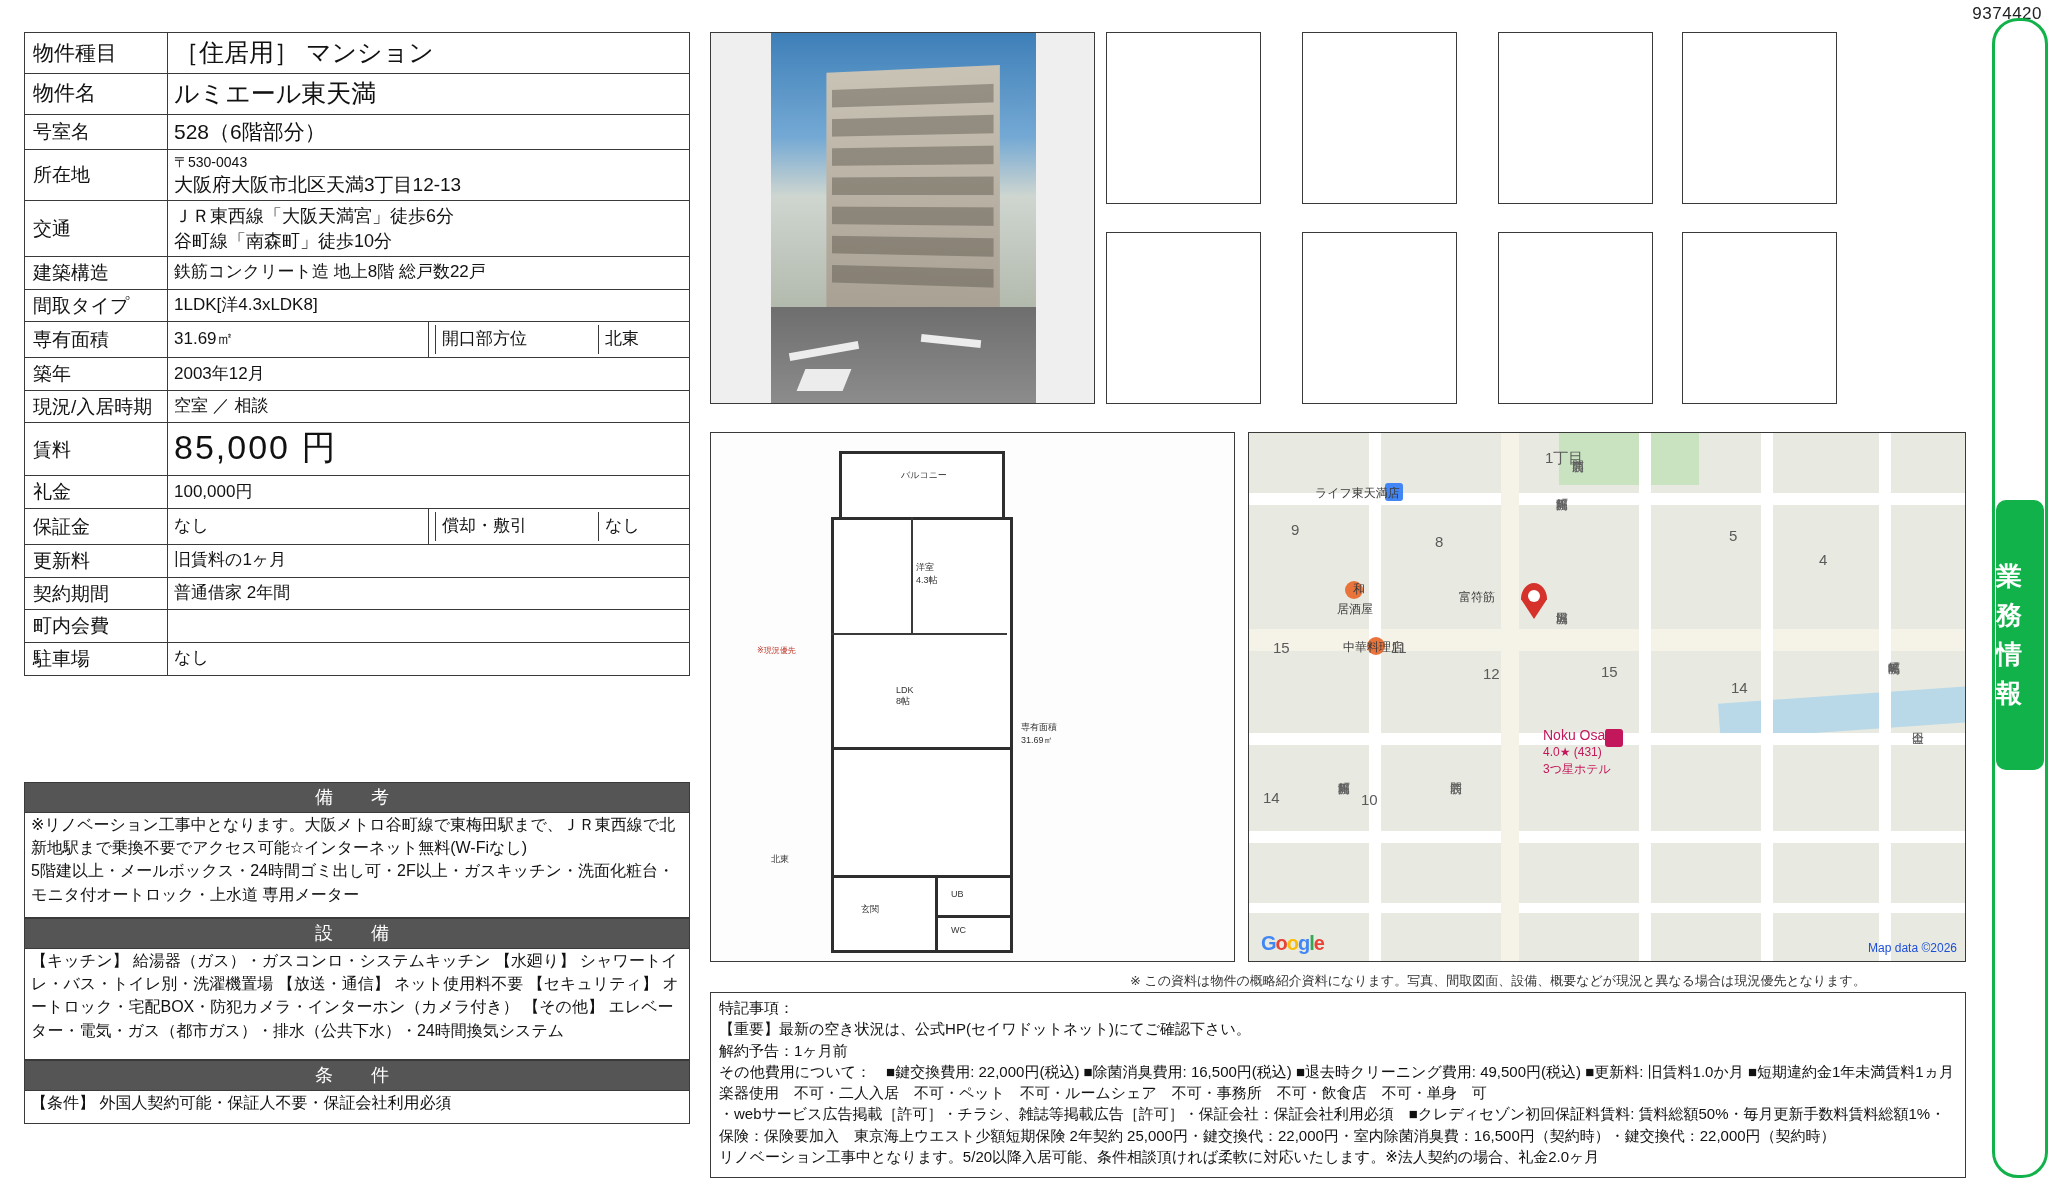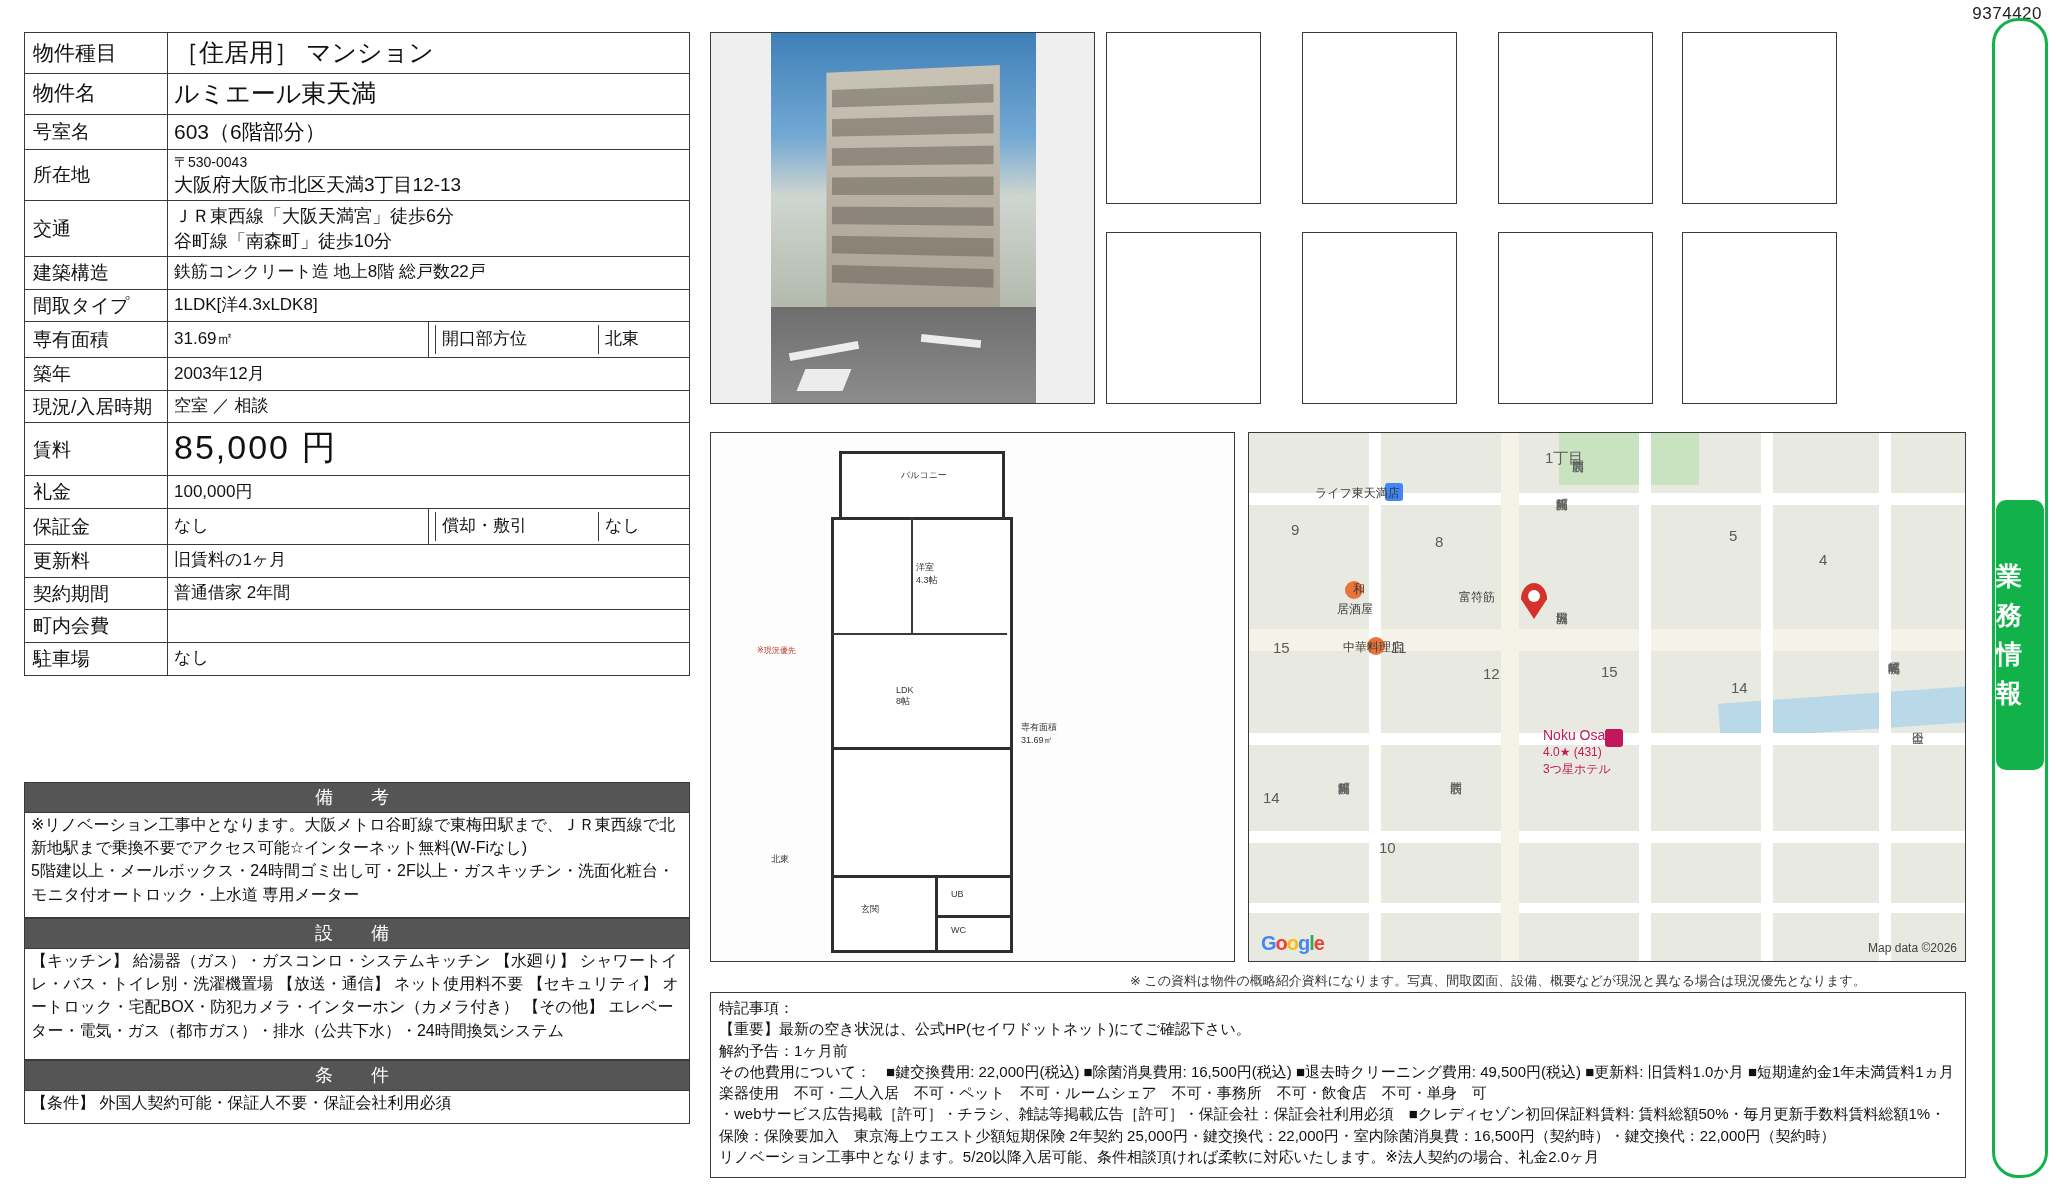--- a/index.html
+++ b/index.html
@@ -305,21 +305,21 @@
   .map .gwm span:nth-child(2){color:#EA4335}
   .map .gwm span:nth-child(3){color:#FBBC05}
   .map .gwm span:nth-child(4){color:#4285F4}
   .map .gwm span:nth-child(5){color:#34A853}
   .map .gwm span:nth-child(6){color:#EA4335}
   .map .attr {
     position: absolute;
     right: 8px;
     bottom: 6px;
     font-size: 12px;
-    color: #404040;
+    color: #1d4ed8;
   }
   .map .vert-label {
     position: absolute;
     writing-mode: vertical-rl;
     font-size: 12px;
     color: #5d5d5d;
   }
 
   
   .disclaimer {
@@ -363,21 +363,21 @@
         <tr>
       <td class="lbl big">物件種目</td>
       <td colspan="2" class="v-big">［住居用］ マンション</td>
     </tr>
     <tr>
       <td class="lbl big">物件名</td>
       <td colspan="2" class="v-big">ルミエール東天満</td>
     </tr>
     <tr>
       <td class="lbl">号室名</td>
-      <td colspan="2" class="v-mid">603（6階部分）</td>
+      <td colspan="2" class="v-mid">528（6階部分）</td>
     </tr>
     <tr>
       <td class="lbl">所在地</td>
       <td colspan="2">
         <span class="addr-zip">〒530-0043</span>
         <span class="addr-line">大阪府大阪市北区天満3丁目12-13</span>
       </td>
     </tr>
     <tr>
       <td class="lbl">交通</td>
@@ -538,21 +538,21 @@
     <div class="num" style="left:42px; top:88px;">9</div>
     <div class="num" style="left:186px; top:100px;">8</div>
     <div class="num" style="left:480px; top:94px;">5</div>
     <div class="num" style="left:570px; top:118px;">4</div>
     <div class="num" style="left:24px; top:206px;">15</div>
     <div class="num" style="left:142px; top:206px;">11</div>
     <div class="num" style="left:234px; top:232px;">12</div>
     <div class="num" style="left:352px; top:230px;">15</div>
     <div class="num" style="left:482px; top:246px;">14</div>
     <div class="num" style="left:14px; top:356px;">14</div>
-    <div class="num" style="left:130px; top:358px;margin-top:48px;">10</div>
+    <div class="num" style="left:112px; top:358px;">10</div>
 
     <div class="poi-icon" style="left:136px; top:50px; background:#4285F4;"></div>
     <div class="poi" style="left:22px; top:52px;">ライフ東天満店</div>
     <div class="poi-icon" style="left:96px; top:148px; background:#e8733b; border-radius:50%;"></div>
     <div class="poi" style="left:60px; top:148px;">和</div>
     <div class="poi" style="left:44px; top:168px;">居酒屋</div>
     <div class="poi-icon" style="left:118px; top:204px; background:#e8733b; border-radius:50%;"></div>
     <div class="poi" style="left:50px; top:206px;">中華料理店</div>
     <div class="poi poi-pink" style="left:250px; top:294px; font-size:14px;">Noku Osaka</div>
     <div class="poi poi-pink" style="left:250px; top:312px;">4.0★ (431)</div>

